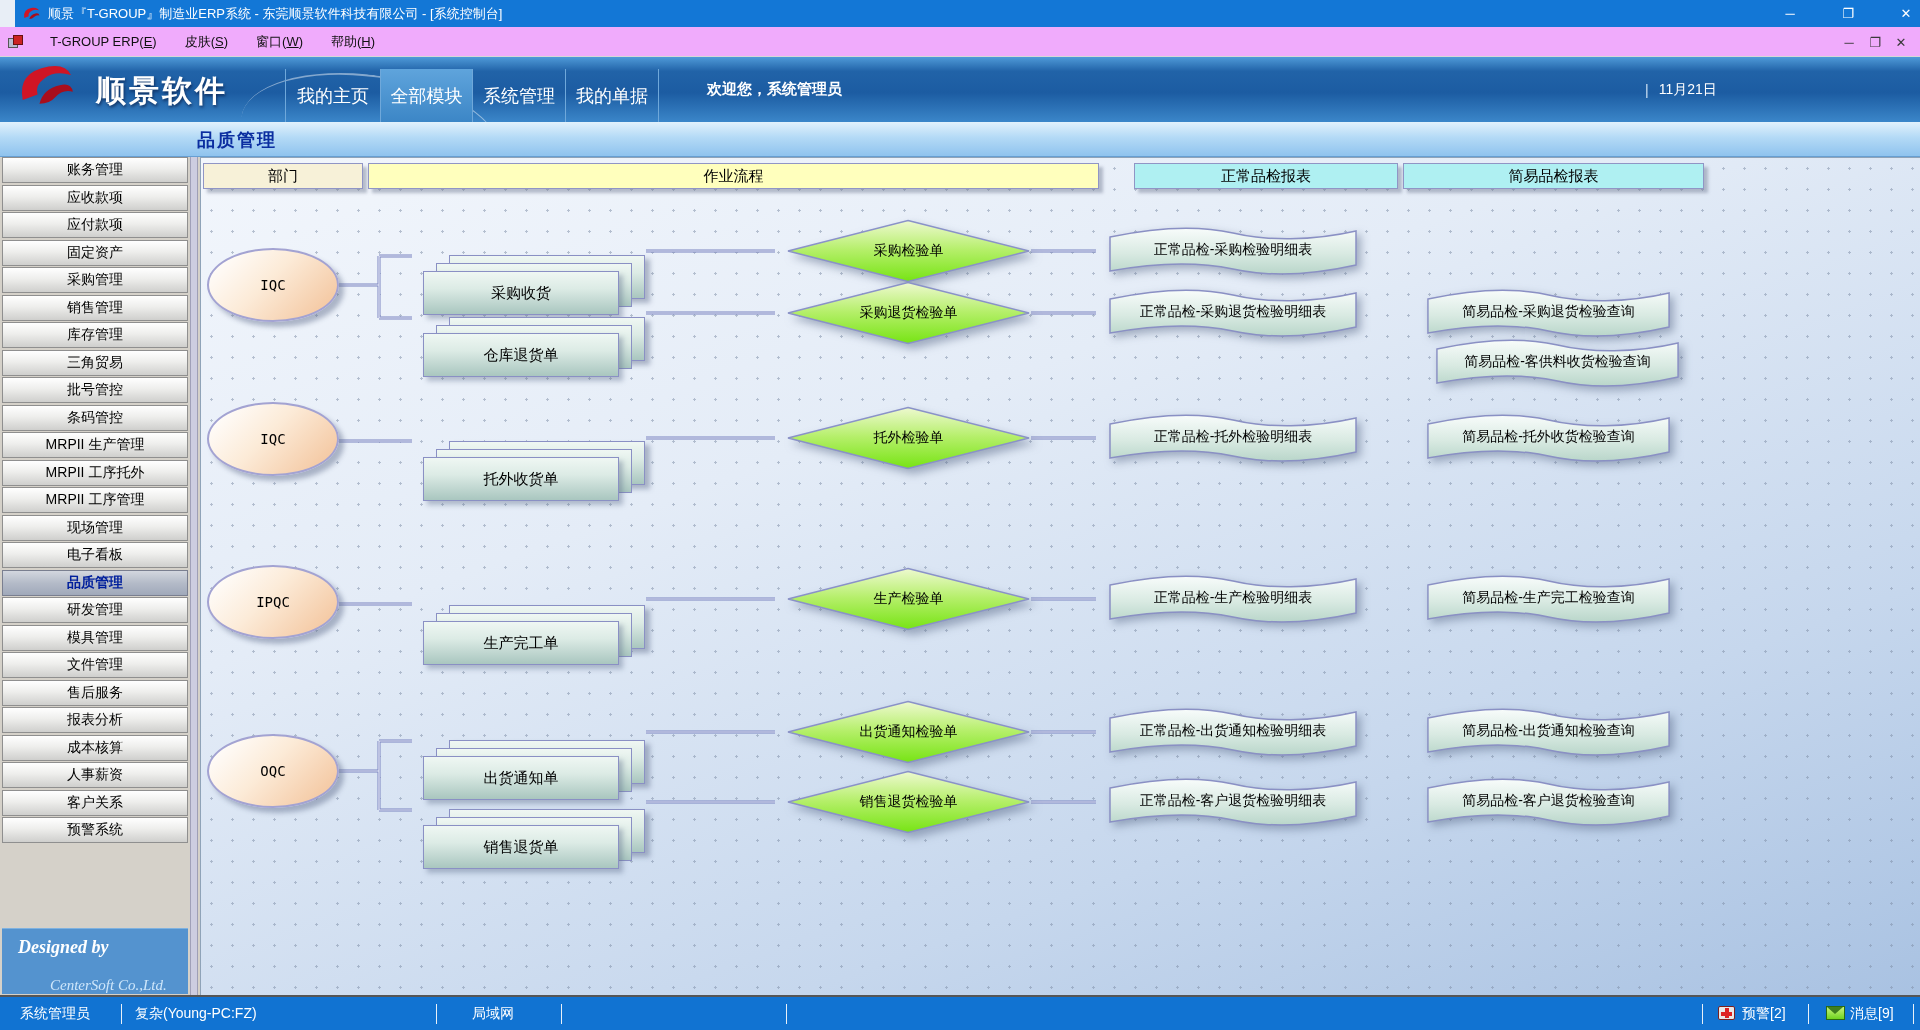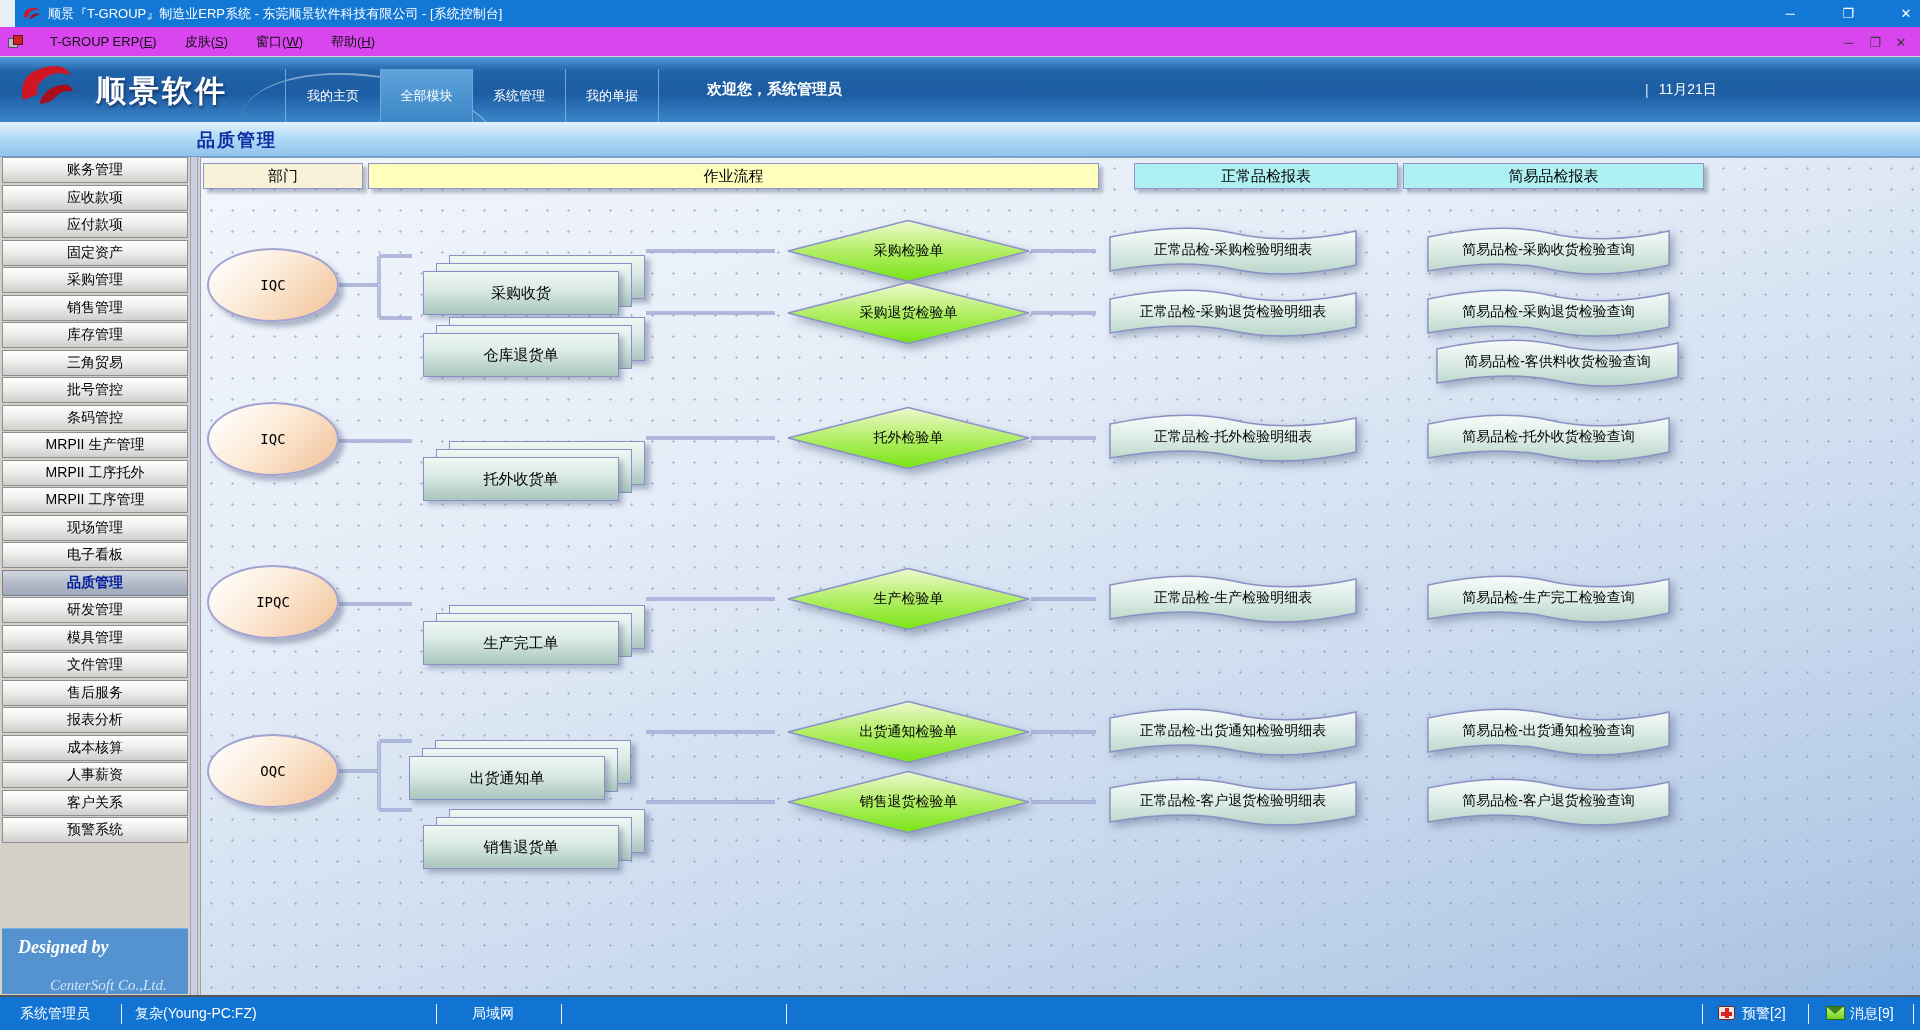--- a/index.html
+++ b/index.html
@@ -11,40 +11,40 @@
   #titlebar { position:absolute; left:15px; top:0; width:1920px; height:27px;
     background:var(--c-titlebar_blue,#1377d6); display:flex; align-items:center; }
   #titlebar .t-icon { width:18px; height:18px; margin:0 8px 0 7px; }
   #titlebar .t-text { color:#fff; font-size:13px; }
   .win-btns { position:absolute; right:0; top:0; height:27px; display:flex; }
   .win-btn { width:58px; height:27px; color:#fff; font-size:13px;
     display:flex; align-items:center; justify-content:center; }
 
   
   #menubar { position:absolute; left:0; top:27px; width:1920px; height:30px;
-    background:#d946ef; border-bottom:1px solid #d7d7d7; display:flex; align-items:center; }
+    background:#f0abfc; border-bottom:1px solid #d7d7d7; display:flex; align-items:center; }
   #menubar .m-icon { width:16px; height:14px; margin:0 12px 0 8px; position:relative; }
   #menubar .m-icon .sq1 { position:absolute; left:0; top:3px; width:10px; height:10px; background:#b8bcd0; border:1px solid #555; }
   #menubar .m-icon .sq2 { position:absolute; left:5px; top:0; width:10px; height:10px; background:#cc2222; border:1px solid #661111; }
   .menu-item { font-size:13px; color:#111; padding:0 14px; height:30px; display:flex; align-items:center; }
   .menu-item u { text-decoration:underline; }
   .mini-btns { position:absolute; right:6px; top:0; height:30px; display:flex; align-items:center; }
   .mini-btn { width:26px; text-align:center; color:#3a3a3a; font-size:13px; font-weight:bold; }
 
   
   #header { position:absolute; left:0; top:57px; width:1920px; height:65px;
     background:linear-gradient(180deg,#4f9ad8 0%,#2163a8 22%,#1c5ca2 55%,#3b86c9 100%); overflow:hidden; }
   #header .arc { position:absolute; left:240px; top:18px; width:260px; height:120px;
     border-top:2px solid rgba(255,255,255,.45); border-radius:50% 50% 0 0; transform:rotate(8deg); }
   #logo-swoosh { position:absolute; left:14px; top:4px; width:62px; height:52px; }
   #logo-text { position:absolute; left:96px; top:14px; color:#fff; font-size:30px; font-weight:bold; letter-spacing:3px;
     text-shadow:1px 2px 3px rgba(0,0,30,.5); }
   .nav-sep { position:absolute; top:12px; width:1px; height:53px; background:#6fa8da; }
   .nav-tab { position:absolute; top:12px; height:53px; display:flex; align-items:center; justify-content:center;
-    color:#fff; font-size:13px; }
+    color:#fff; font-size:18px; }
   .nav-tab.active { background:linear-gradient(180deg,#5fa4dc,#3c86c6); }
   #welcome { position:absolute; left:707px; top:0; height:65px; display:flex; align-items:center;
     color:#fff; font-size:15px; font-weight:bold; }
   #hdr-date { position:absolute; left:1645px; top:0; height:65px; display:flex; align-items:center; color:#fff; font-size:14px; }
   #hdr-date .bar { margin-right:10px; color:#cfe2f4; }
 
   
   #subheader { position:absolute; left:0; top:122px; width:1920px; height:35px;
     background:linear-gradient(180deg,#e2f1fc 0%,#b4daf6 45%,#8fc3ee 100%);
     border-bottom:1px solid #679fd2; }
@@ -323,21 +323,21 @@
           <span>托外收货单</span>
         </div>
     </div>
     <div class="proc" style="left:222px;top:410px">
       <div class="layer p3"></div>
         <div class="layer p2"></div>
       <div class="layer p1">
           <span>生产完工单</span>
         </div>
     </div>
-    <div class="proc" style="left:208px;top:545px">
+    <div class="proc" style="left:222px;top:545px">
       <div class="layer p3"></div>
         <div class="layer p2"></div>
       <div class="layer p1">
           <span>出货通知单</span>
         </div>
     </div>
     <div class="proc" style="left:222px;top:614px">
       <div class="layer p3"></div>
         <div class="layer p2"></div>
       <div class="layer p1">
@@ -412,26 +412,20 @@
         </svg>
       <div class="lbl">正常品检-出货通知检验明细表</div>
     </div>
     <div class="wave" style="left:906px;top:616px;width:252px">
       <svg viewBox="0 0 252 56" preserveAspectRatio="none">
           <path d="M3,14 C55,3 95,3 126,10 C160,18 205,18 249,8 L249,42 C200,53 158,53 126,46 C93,39 52,39 3,48 Z" fill="url(#waveGrad)" stroke="#8a90c4" stroke-width="1.5"></path>
         </svg>
       <div class="lbl">正常品检-客户退货检验明细表</div>
     </div>
 
-    <div class="wave" style="left:1224px;top:65px;width:247px">
-      <svg viewBox="0 0 252 56" preserveAspectRatio="none">
-          <path d="M3,14 C55,3 95,3 126,10 C160,18 205,18 249,8 L249,42 C200,53 158,53 126,46 C93,39 52,39 3,48 Z" fill="url(#waveGrad)" stroke="#8a90c4" stroke-width="1.5"></path>
-        </svg>
-      <div class="lbl">简易品检-采购收货检验查询</div>
-    </div>
     <div class="wave" style="left:1224px;top:127px;width:247px">
       <svg viewBox="0 0 252 56" preserveAspectRatio="none">
           <path d="M3,14 C55,3 95,3 126,10 C160,18 205,18 249,8 L249,42 C200,53 158,53 126,46 C93,39 52,39 3,48 Z" fill="url(#waveGrad)" stroke="#8a90c4" stroke-width="1.5"></path>
         </svg>
       <div class="lbl">简易品检-采购退货检验查询</div>
     </div>
     <div class="wave" style="left:1233px;top:177px;width:247px">
       <svg viewBox="0 0 252 56" preserveAspectRatio="none">
           <path d="M3,14 C55,3 95,3 126,10 C160,18 205,18 249,8 L249,42 C200,53 158,53 126,46 C93,39 52,39 3,48 Z" fill="url(#waveGrad)" stroke="#8a90c4" stroke-width="1.5"></path>
         </svg>

